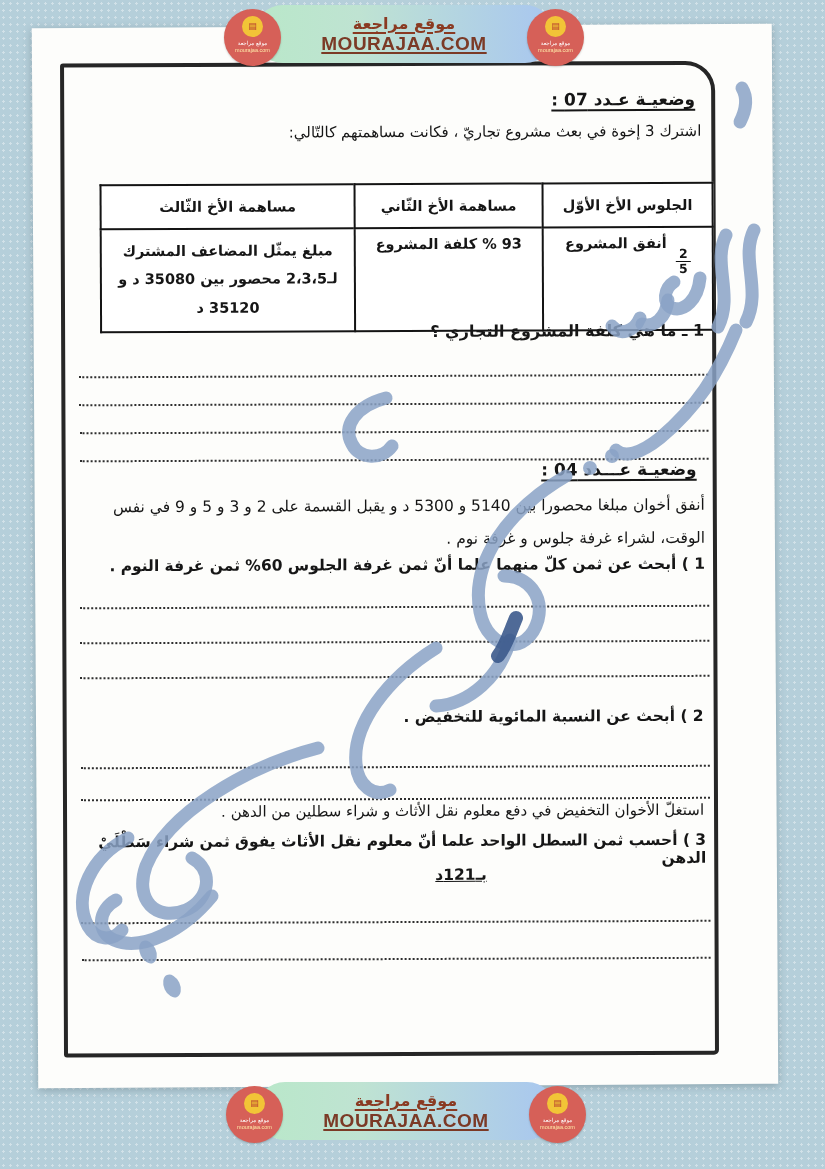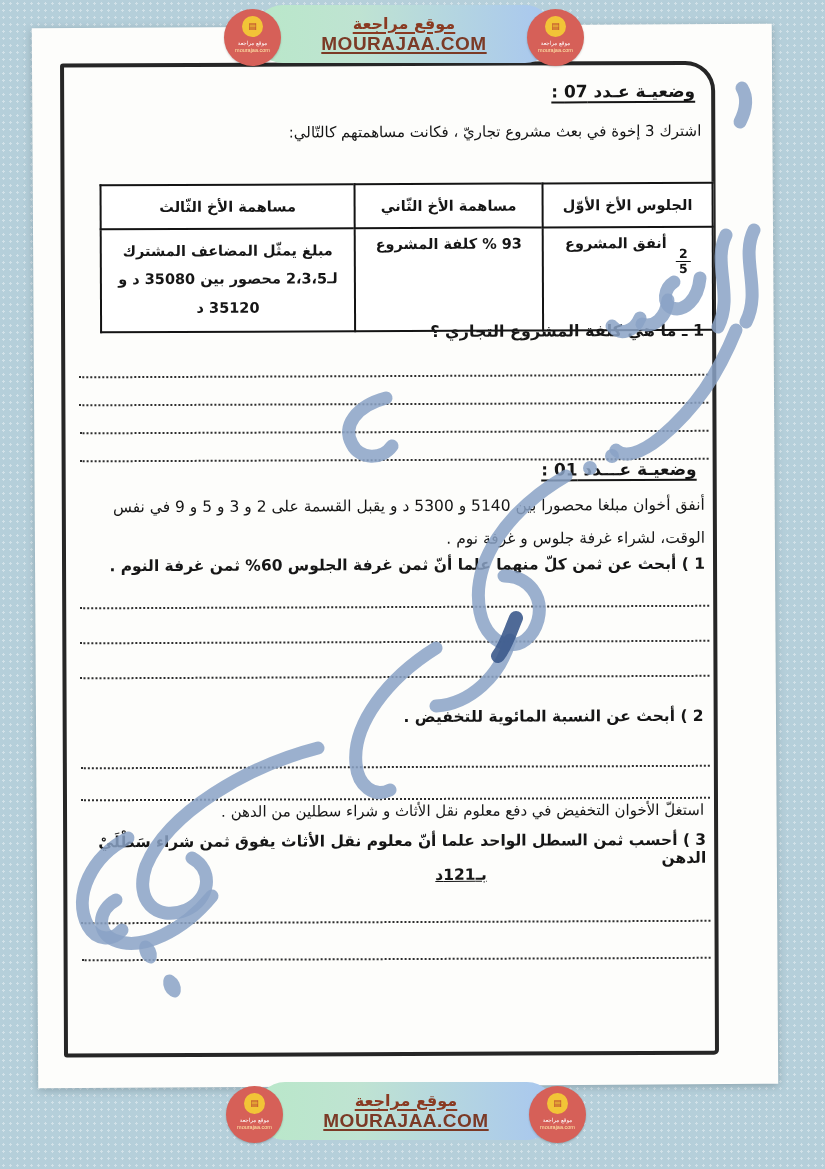--- a/index.html
+++ b/index.html
@@ -91,21 +91,21 @@
   <div class="badge right">
     <div class="yc">▤</div>
     <div class="t1">موقع مراجعة</div>
     <div class="t2">mourajaa.com</div>
   </div>
 </div>
 
 <div class="paper">
   <div class="frame">
 
-    <div class="blk sec-title" style="top:16px;right:16px;text-align:right;">وضعيـة عـدد 07 :</div>
+    <div class="blk sec-title" style="top:24px;right:16px;text-align:right;">وضعيـة عـدد 07 :</div>
     <div class="blk plain" style="top:57px;right:10px;">اشترك 3 إخوة في بعث مشروع تجاريّ ، فكانت مساهمتهم كالتّالي:</div>
 
     <table class="contrib blk" style="top:117px;right:-2px;">
       <tbody>
           <tr>
         <th class="col1">الجلوس الأخ الأوّل</th>
         <th class="col2">مساهمة الأخ الثّاني</th>
         <th class="col3">مساهمة الأخ الثّالث</th>
       </tr>
       <tr>
@@ -124,21 +124,21 @@
 
     <div class="blk q" style="top:256px;right:8px;font-size:16px;">1 ـ ما هي كلفة المشروع التجاري ؟</div>
 
     <div class="dots dots1" style="top:283px;">
       <div class="dl"></div>
       <div class="dl"></div>
       <div class="dl"></div>
       <div class="dl"></div>
     </div>
 
-    <div class="blk sec-title" style="top:394px;right:16px;">وضعيـة عـــدد 01 :</div>
+    <div class="blk sec-title" style="top:394px;right:16px;">وضعيـة عـــدد 04 :</div>
     <div class="blk plain" style="top:424px;right:8px;left:6px;line-height:33px;font-size:15.5px;">أنفق أخوان مبلغا محصورا بين 5140 و 5300 د و يقبل القسمة على 2 و 3 و 5 و 9 في نفس الوقت، لشراء غرفة جلوس و غرفة نوم .</div>
     <div class="blk q" style="top:490px;right:8px;">1 ) أبحث عن ثمن كلّ منهما علما أنّ ثمن غرفة الجلوس 60% ثمن غرفة النوم .</div>
 
     <div class="dots dots2" style="top:507px;">
       <div class="dl"></div>
       <div class="dl"></div>
       <div class="dl"></div>
     </div>
 
     <div class="blk q" style="top:642px;right:10px;">2 ) أبحث عن النسبة المائوية للتخفيض .</div>

